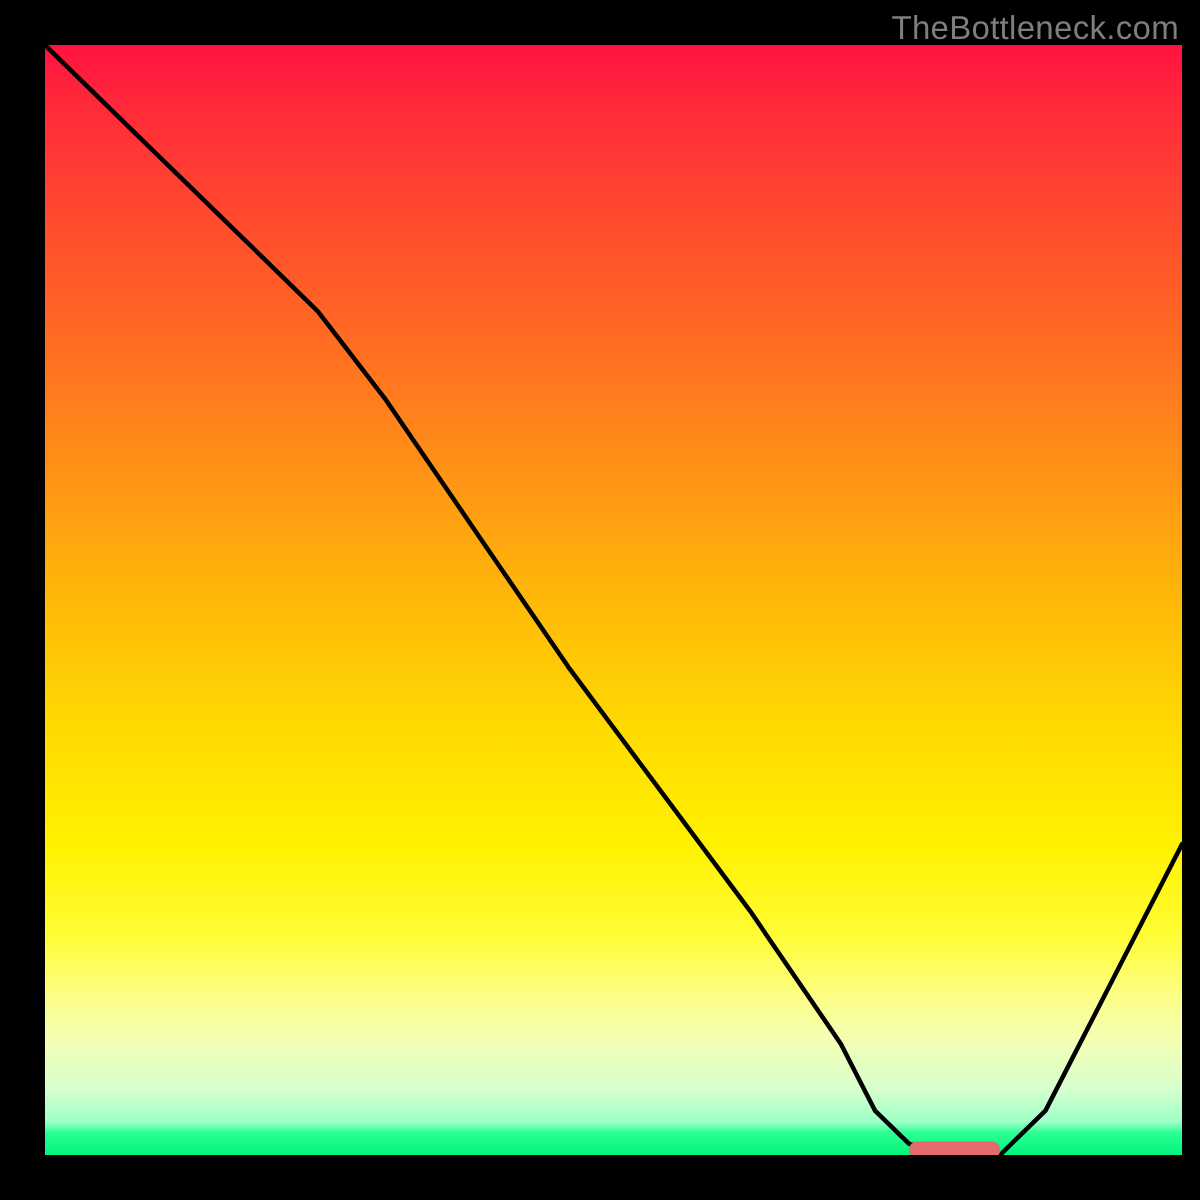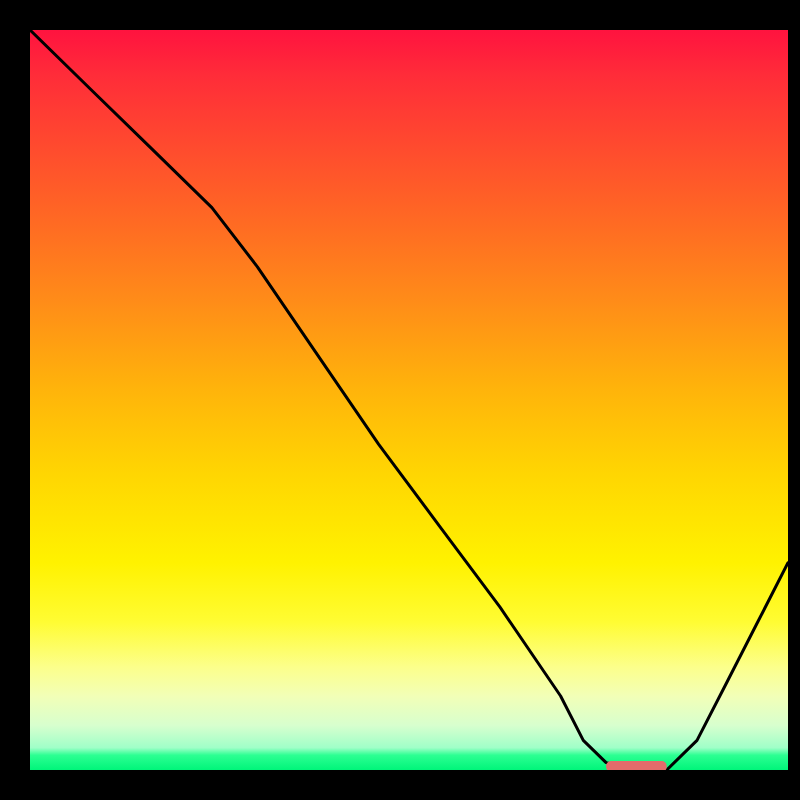--- a/index.html
+++ b/index.html
@@ -63,20 +63,21 @@
   svg.marker {
     position: absolute;
     inset: 0;
   }
 </style>
 </head>
 <body>
 
 <div class="chart-container">
 
+  <div class="watermark">TheBottleneck.com</div>
 
   <div class="plot-area">
     <div class="gradient-bg"></div>
 
     <svg class="curve" viewBox="0 0 758 740" preserveAspectRatio="none">
       <path fill="none" stroke="#000" stroke-width="3" stroke-linejoin="round" stroke-linecap="round" d="M0.0 0.0 L60.6 59.2 L121.3 118.4 L181.9 177.6 L227.4 236.8 L288.0 325.6 L348.7 414.4 L409.3 495.8 L470.0 577.2 L530.6 666.0 L553.3 710.4 L576.1 732.6 L606.4 740.0 L636.7 740.0 L667.0 710.4 L697.4 651.2 L727.7 592.0 L758.0 532.8"></path>
     </svg>
 
     <svg class="marker" viewBox="0 0 758 740" preserveAspectRatio="none">
       <rect rx="5" ry="5" height="11" x="576.1" y="731.0" width="60.6" fill="#e36b6b"></rect>

